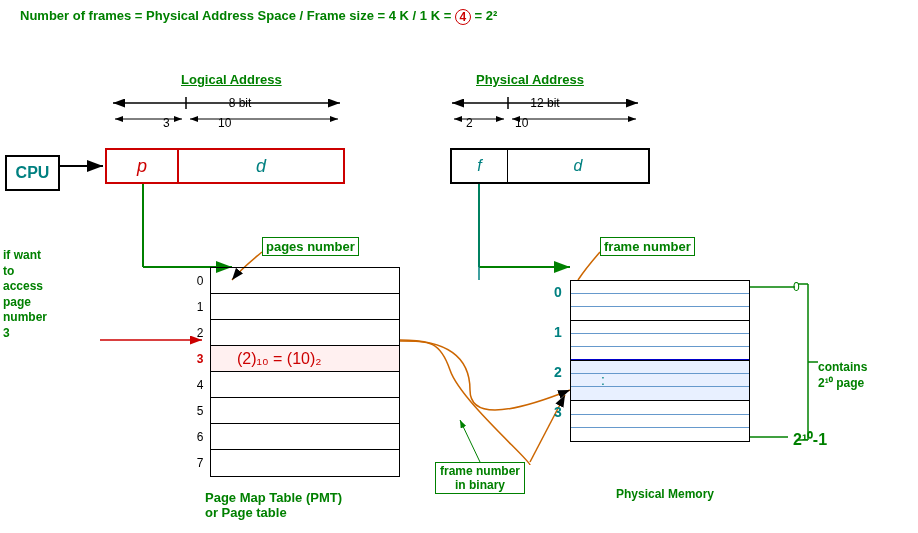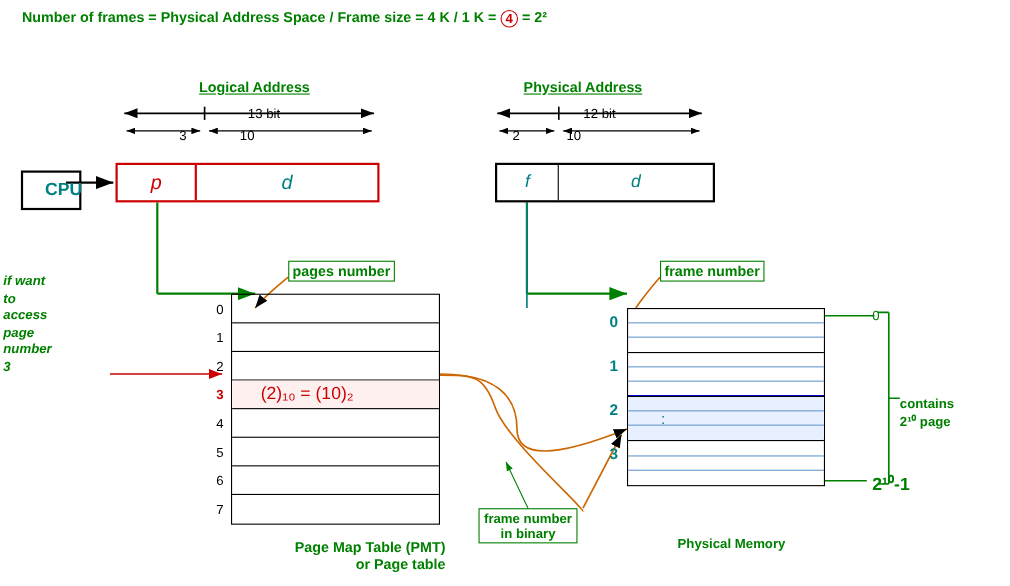--- a/index.html
+++ b/index.html
@@ -122,31 +122,30 @@
       top: 116px;
       left: 515px;
       font-size: 12px;
       color: #000;
     }
 
     
     .cpu-box {
       position: absolute;
       top: 155px;
-      left: 19px;
+      left: 5px;
       width: 55px;
       height: 36px;
       border: 2px solid #000;
       display: flex;
       align-items: center;
-      justify-content: flex-start;
+      justify-content: center;
       font-size: 16px;
       font-weight: bold;
       color: #008080;
-      padding-left: 20px;
     }
 
     
     .logical-box {
       position: absolute;
       top: 148px;
       left: 105px;
       width: 240px;
       height: 36px;
       border: 2px solid #cc0000;
@@ -340,21 +339,21 @@
     }
 
     
     .pmt-label {
       position: absolute;
       top: 490px;
       left: 205px;
       font-size: 13px;
       color: #008000;
       font-weight: bold;
-      text-align: right;
+      text-align: left;
       width: 200px;
     }
     .physical-mem-label {
       position: absolute;
       top: 487px;
       left: 575px;
       font-size: 12px;
       color: #008000;
       font-weight: bold;
       width: 180px;
@@ -489,21 +488,21 @@
 
   <div class="eq1">
     <span>Number of frames = Physical Address Space / Frame size =  4 K / 1 K = </span><span class="circled">4</span><span> = 2²</span>
   </div>
 
 
   <div class="logical-addr-label">Logical Address</div>
 
   <div class="physical-addr-label">Physical Address</div>
 
-  <div class="bit13-label">13 bit</div>
+  <div class="bit13-label">8 bit</div>
 
   <div class="bit12-label">12 bit</div>
 
   <div class="bit3-label">3</div>
 
   <div class="bit10-log-label">10</div>
 
   <div class="bit2-label">2</div>
 
   <div class="bit10-phy-label">10</div>
@@ -515,21 +514,21 @@
   <div class="logical-box">
     <div class="p-cell">p</div>
     <div class="d-cell">d</div>
   </div>
 
   <div class="physical-box">
     <div class="f-cell">f</div>
     <div class="d-cell2">d</div>
   </div>
 
-  <div class="ifwant-text" style="white-space:pre-line;font-style:italic;">if want
+  <div class="ifwant-text" style="white-space:pre-line;">if want
 to
 access
 page
 number
 3</div>
 
   <div class="page-number-label">pages number</div>
 
   <div class="frame-number-label">frame number</div>
 

